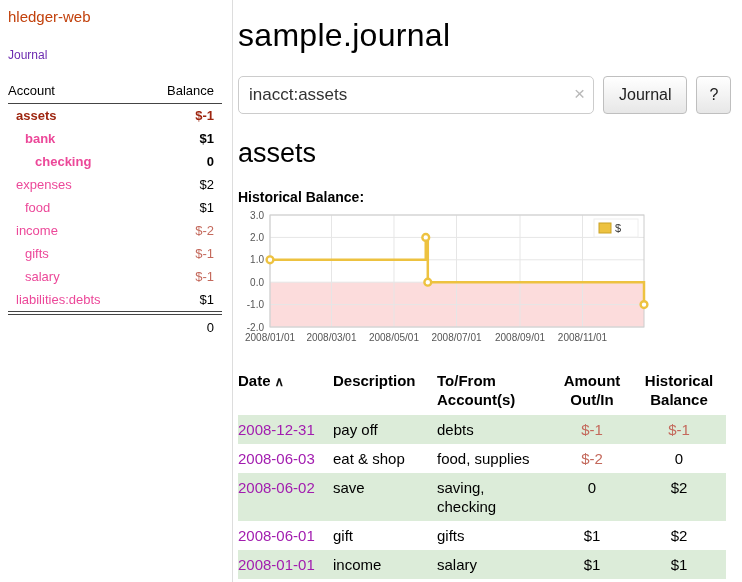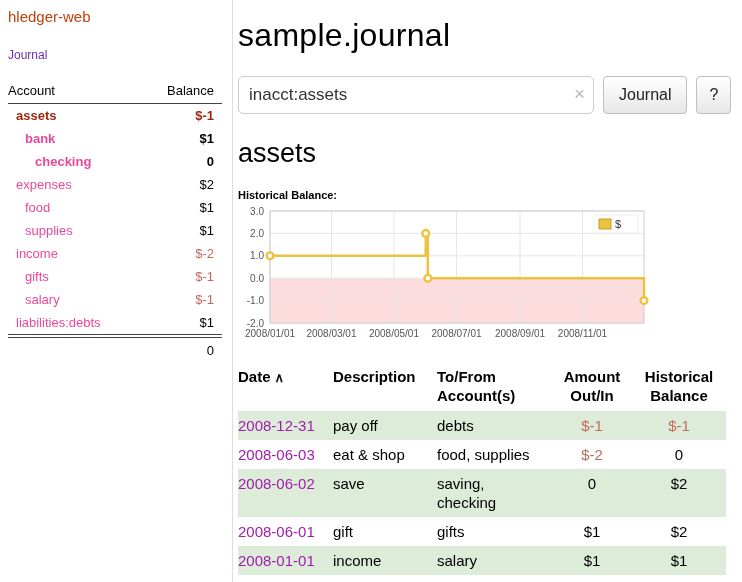--- a/index.html
+++ b/index.html
@@ -38,21 +38,21 @@
                   padding:0 30px 0 10px; font-size:17px; color:#333;
                   font-family:"Liberation Sans", sans-serif; outline:none; }
   .clear-x { position:absolute; right:9px; top:8px; color:#b9b9b9; font-size:19px;
              line-height:20px; cursor:pointer; }
   .btn { height:38px; padding:0 15px; font-size:16px; color:#222;
          border:1px solid #bfbfbf; border-radius:4px;
          background:linear-gradient(#ffffff,#e7e7e7); cursor:pointer;
          font-family:"Liberation Sans", sans-serif; }
   .btn-help { padding:0 12px; }
   .account-heading { font-size:27px; font-weight:500; margin-top:24px; }
-  .chart-label { font-size:11px; font-weight:bold; margin-top:20px; }
+  .chart-label { font-size:14px; font-weight:bold; margin-top:20px; }
   .chart-box { margin-top:4px; width:414px; height:146px; }
   .chart-box svg text.tick { font-family:"Liberation Sans", sans-serif; font-size:10px; fill:#555; }
   .chart-box svg text.legend-t { font-family:"Liberation Sans", sans-serif; font-size:11px; fill:#333; }
 
   
   .register { margin-top:14px; width:488px; border-collapse:collapse; font-size:15px;
               table-layout:fixed; }
   .register col.c-date{width:95px} .register col.c-desc{width:104px}
   .register col.c-acct{width:115px} .register col.c-amt{width:82px}
   .register col.c-bal{width:92px}
@@ -94,24 +94,20 @@
           <tr>
             <td class="acct ind2"><a href="#" class="acct-link bold">checking</a></td>
             <td class="bal bold">0</td>
           </tr>
           <tr>
             <td class="acct ind0"><a href="#" class="acct-link">expenses</a></td>
             <td class="bal">$2</td>
           </tr>
           <tr>
             <td class="acct ind1"><a href="#" class="acct-link">food</a></td>
-            <td class="bal">$1</td>
-          </tr>
-          <tr>
-            <td class="acct ind1"><a href="#" class="acct-link">supplies</a></td>
             <td class="bal">$1</td>
           </tr>
           <tr>
             <td class="acct ind0"><a href="#" class="acct-link">income</a></td>
             <td class="bal neg-light">$-2</td>
           </tr>
           <tr>
             <td class="acct ind1"><a href="#" class="acct-link">gifts</a></td>
             <td class="bal neg-light">$-1</td>
           </tr>

